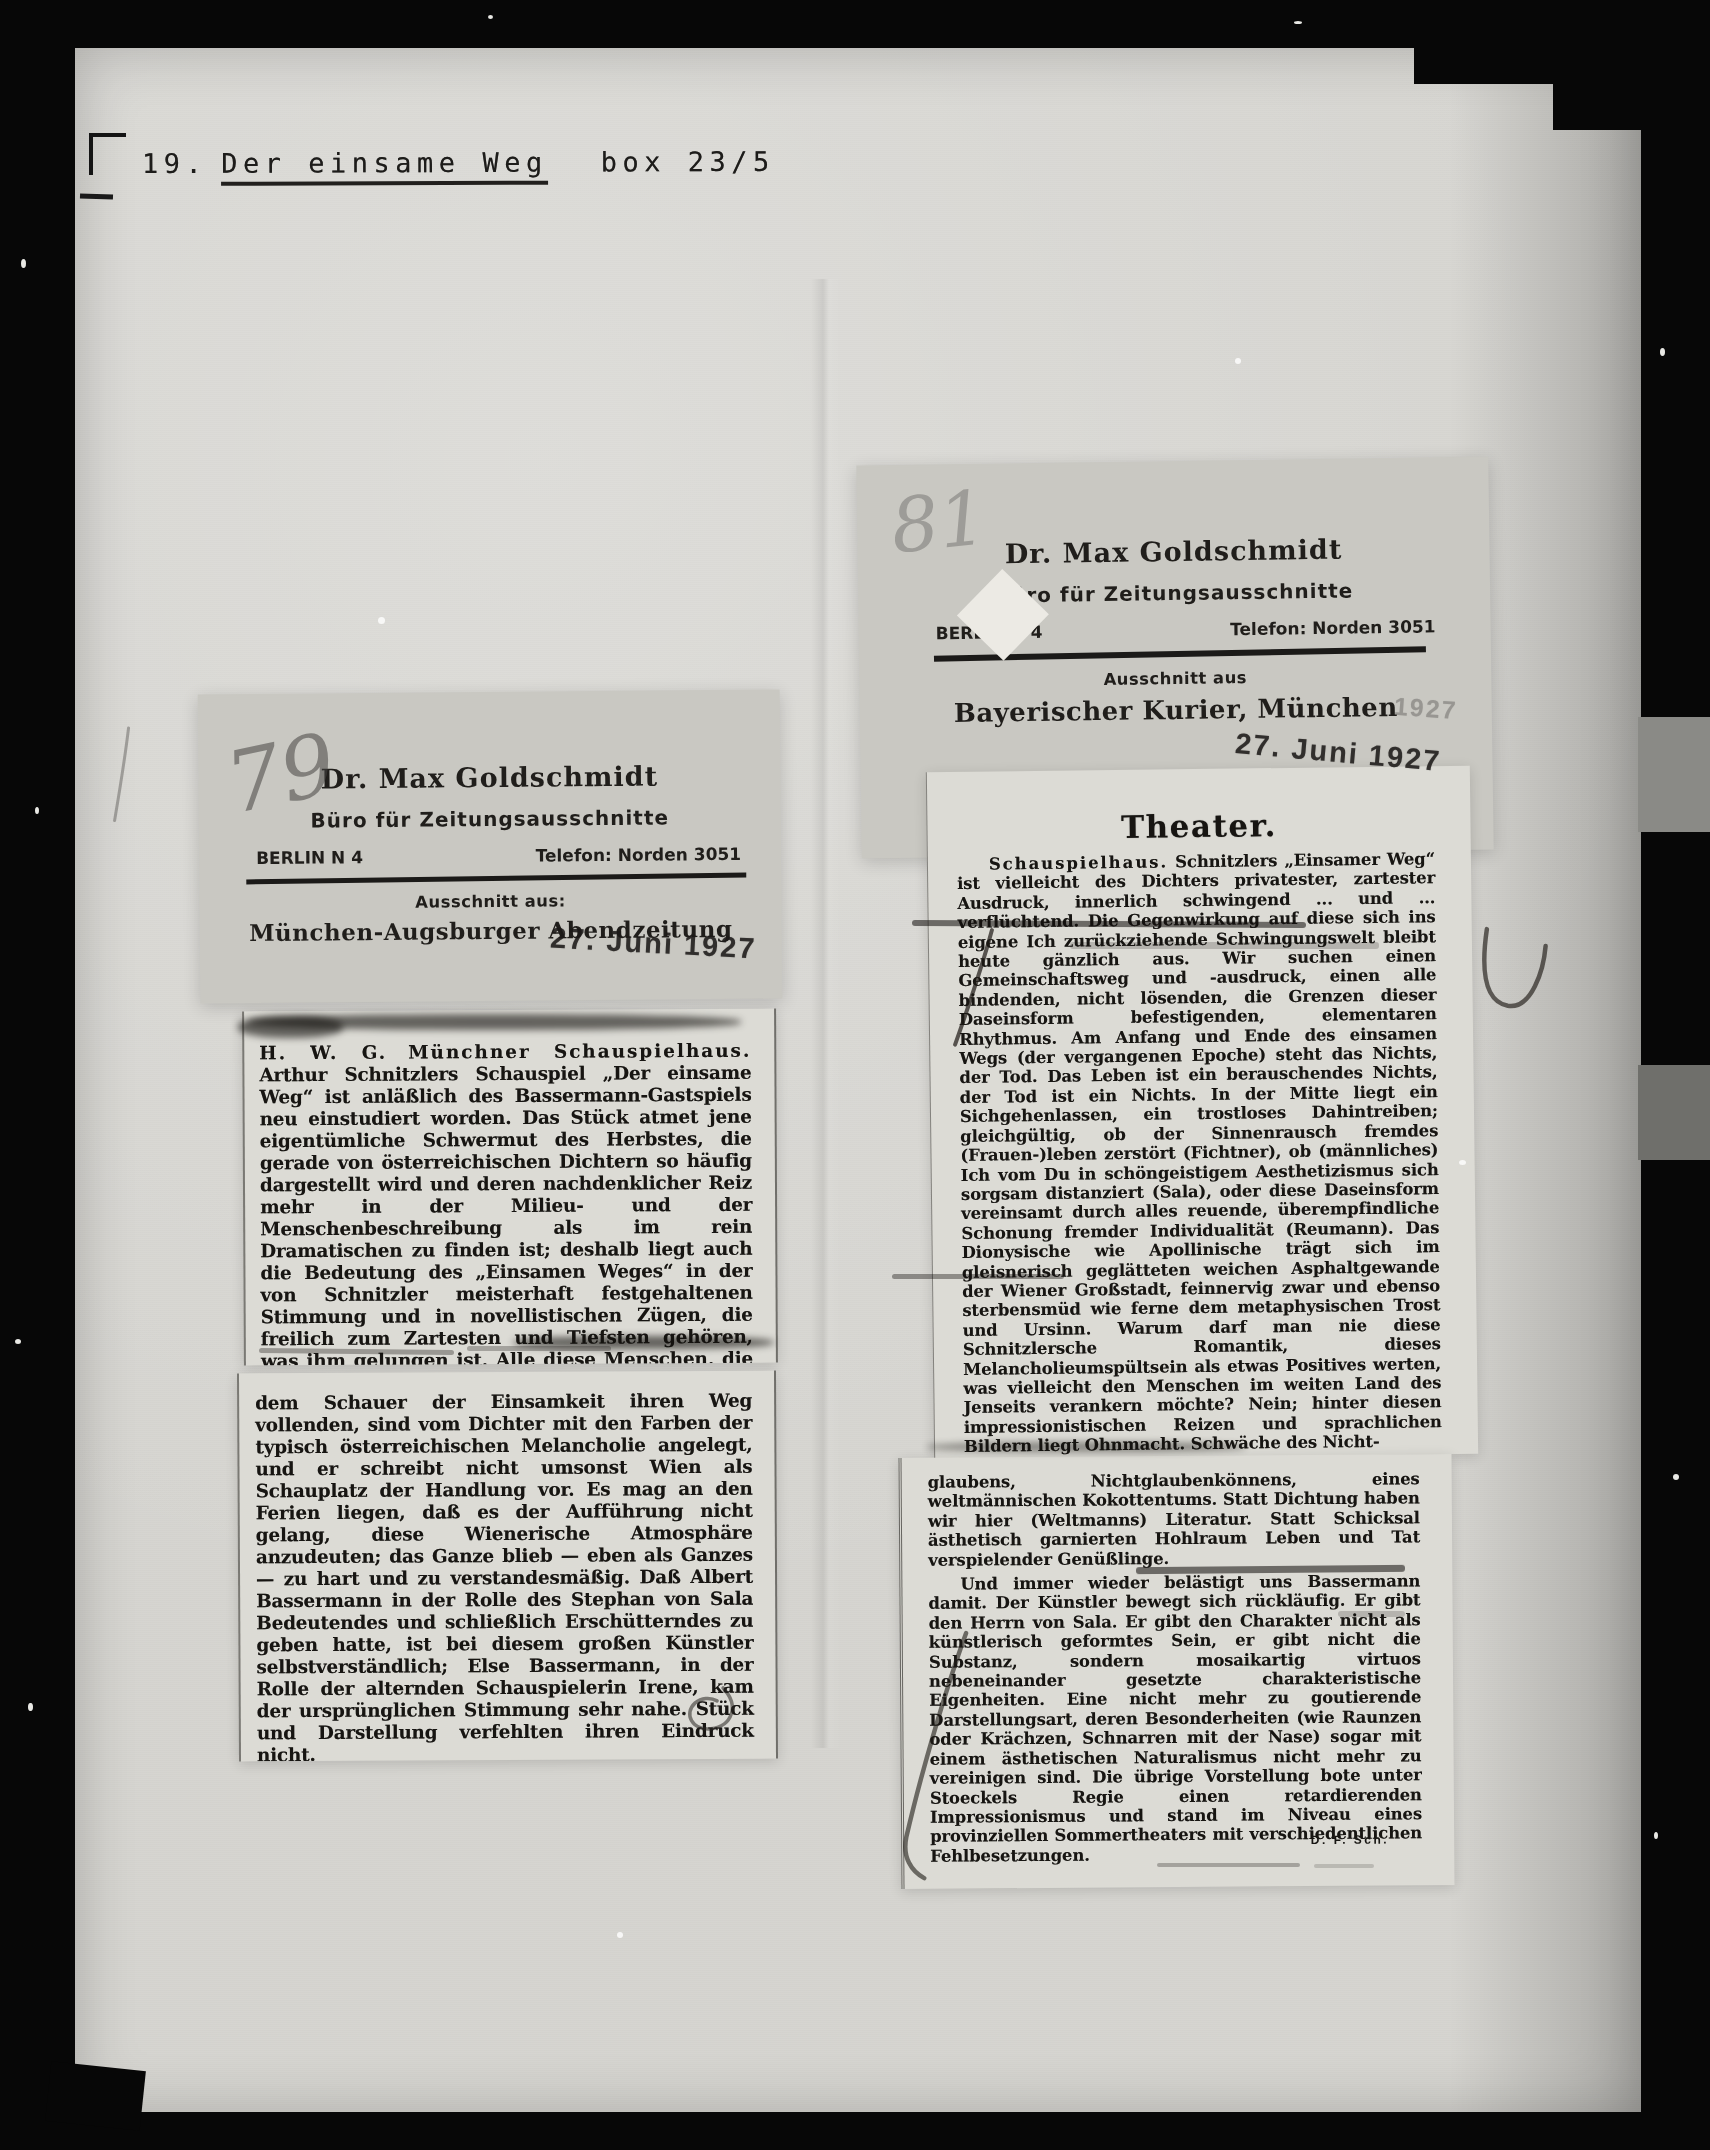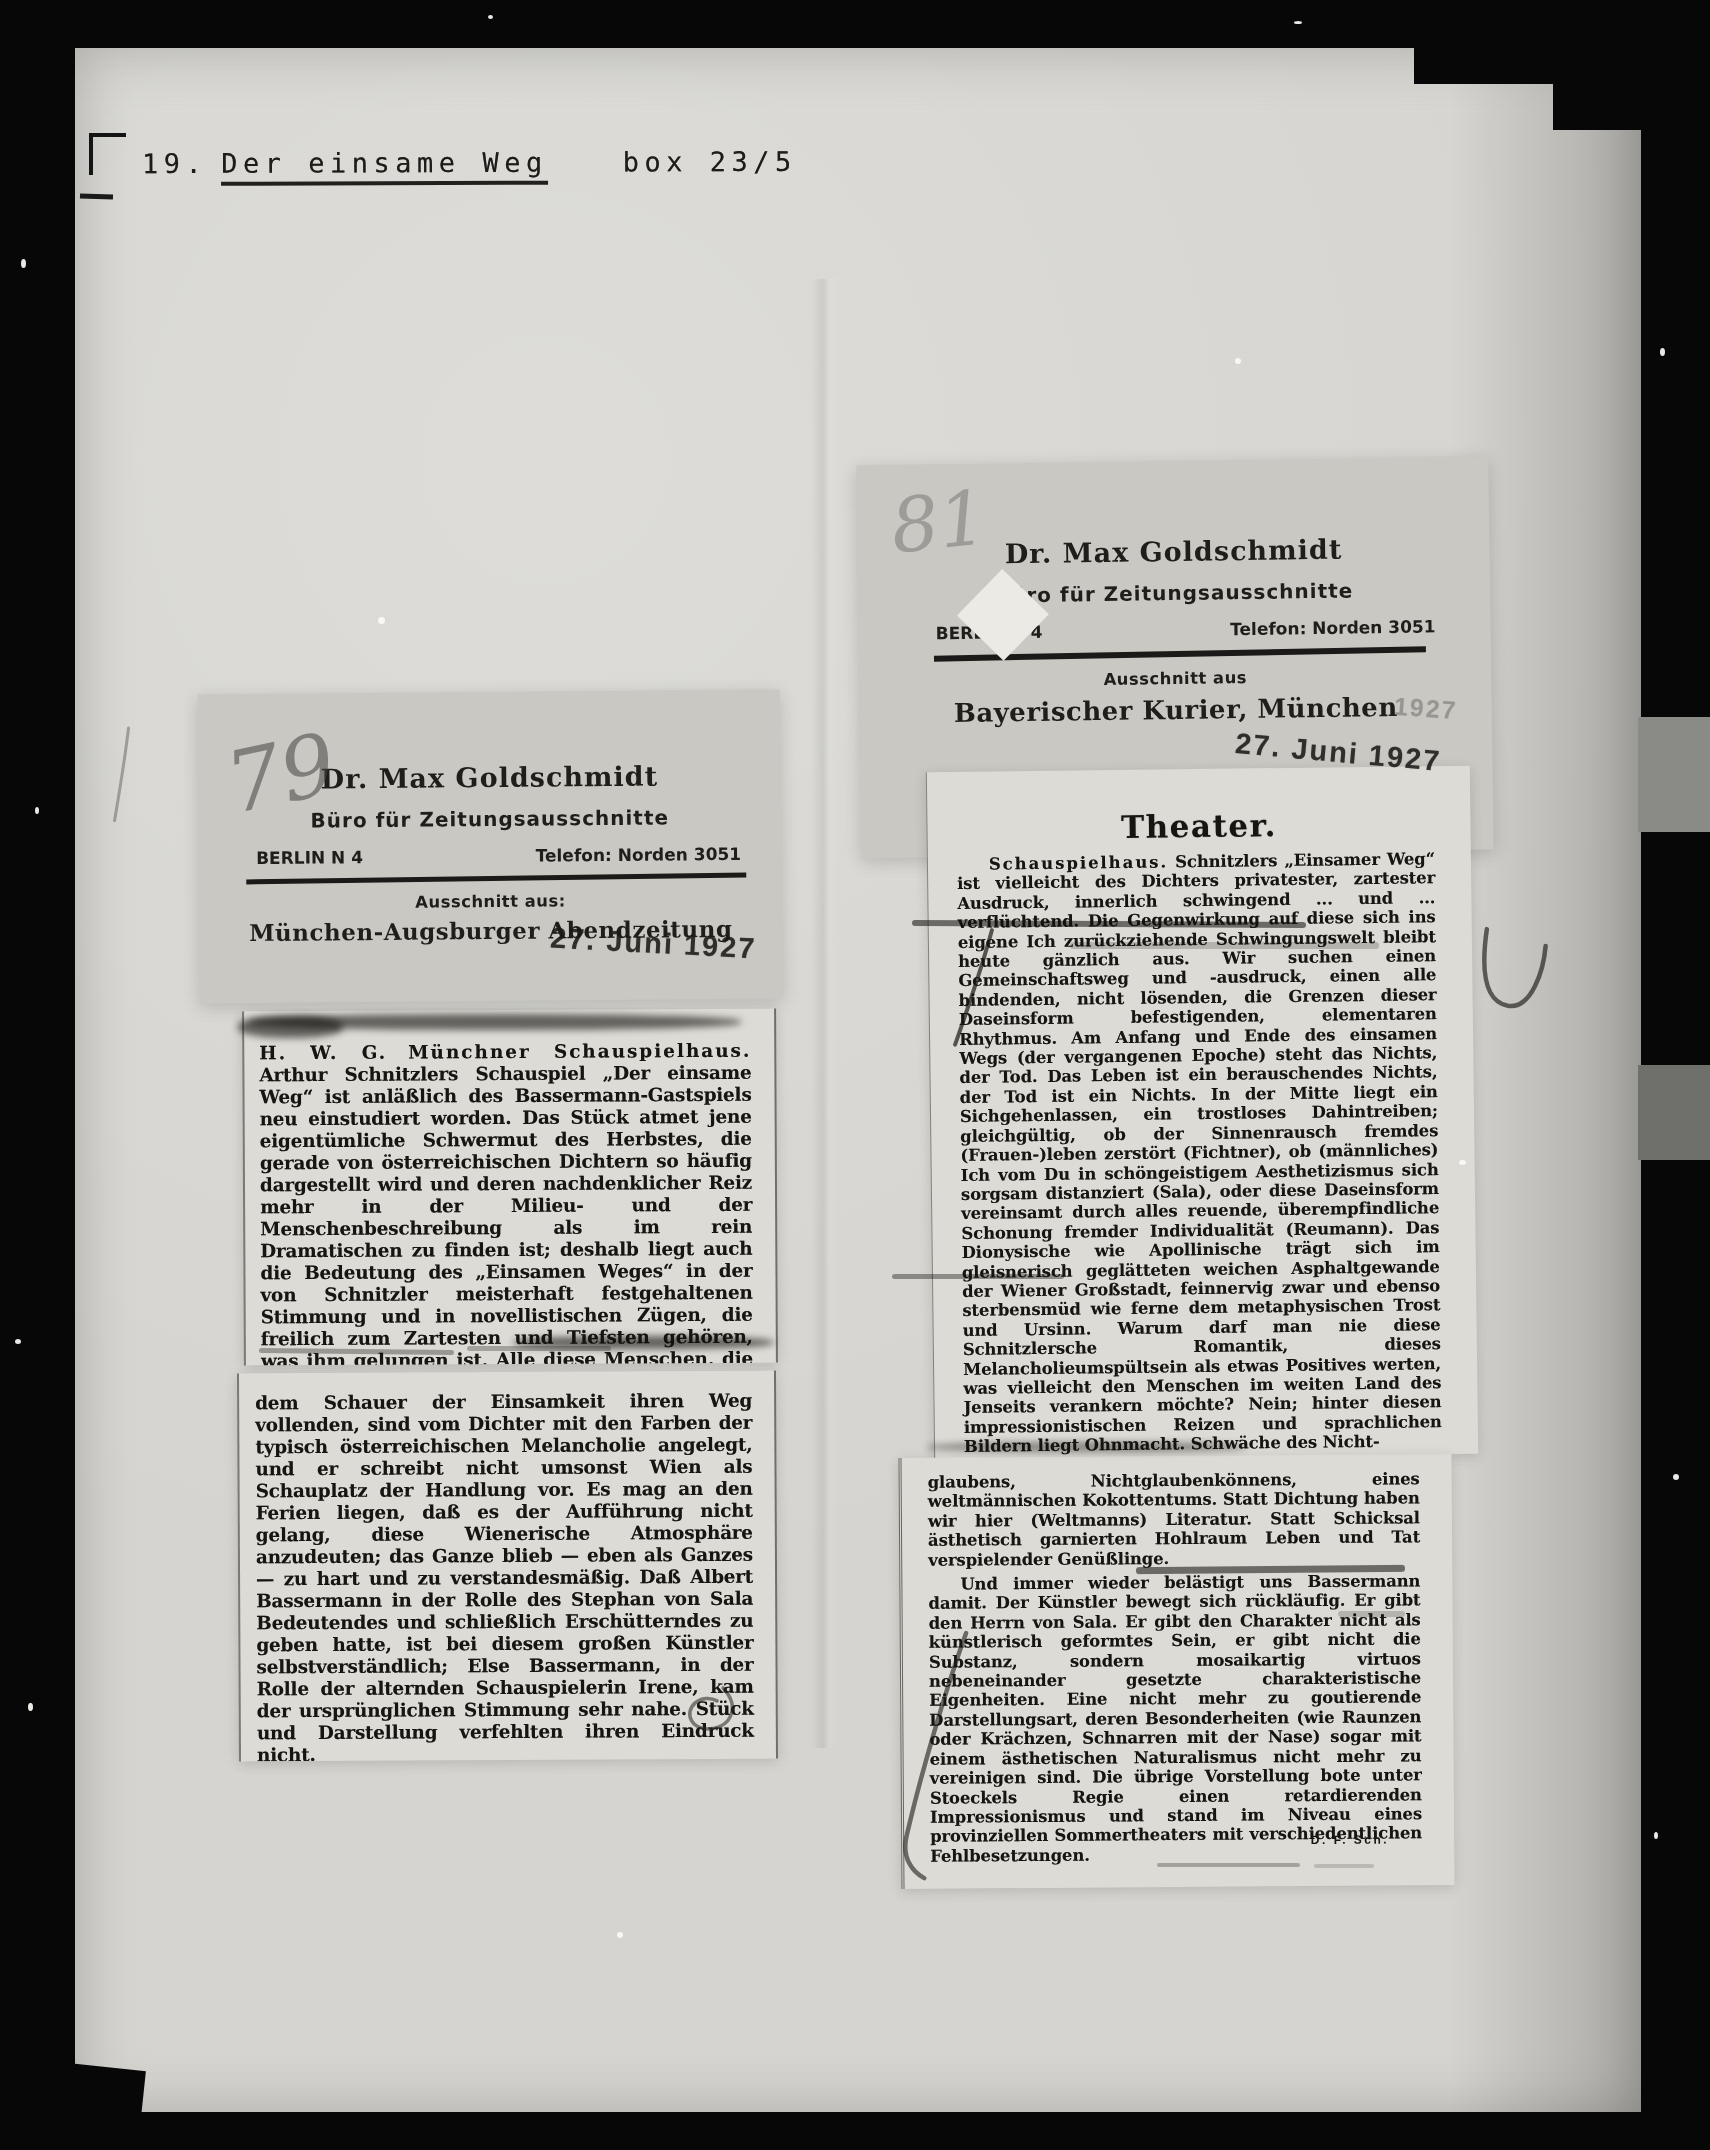--- a/index.html
+++ b/index.html
@@ -17,21 +17,21 @@
   .crease{position:absolute;left:811px;top:279px;width:30px;height:1469px;
         background:linear-gradient(90deg, rgba(0,0,0,0), rgba(0,0,0,.07) 40%, rgba(255,255,255,.06) 60%, rgba(0,0,0,0));}
   
   .bar{position:absolute;background:#070707;}
   .speck{position:absolute;background:#e8e8e4;border-radius:50%;}
   
   .typed{position:absolute;left:142px;top:147px;font-family:"DejaVu Sans Mono",monospace;
          font-size:27px;letter-spacing:5.5px;color:#1d1c1a;white-space:nowrap;
          transform:rotate(-.2deg);text-shadow:0 0 0.5px rgba(0,0,0,.5);}
   .typed .t-title{border-bottom:4px solid #22201e;padding-bottom:3px;margin-left:14px;}
-  .typed .t-box{margin-left:75px;}
+  .typed .t-box{margin-left:53px;}
   .corner-mark{position:absolute;left:89px;top:133px;width:33px;height:38px;
          border-left:4.5px solid #141414;border-top:4.5px solid #141414;}
   .corner-dash{position:absolute;left:80px;top:194px;width:33px;height:4.5px;background:#1a1a1a;transform:rotate(2deg);}
   
   .slip{position:absolute;background:#c9c8c2;box-shadow:0 4px 17px rgba(0,0,0,.16);
         color:#201e1b;overflow:hidden;}
   .slip .agency-name{font-weight:bold;font-size:27px;text-align:center;letter-spacing:1px;}
   .slip .agency-bureau{font-weight:bold;font-size:20px;text-align:center;letter-spacing:1px;
         font-family:"DejaVu Sans",sans-serif;}
   .slip .agency-row{display:flex;justify-content:space-between;font-family:"DejaVu Sans",sans-serif;

